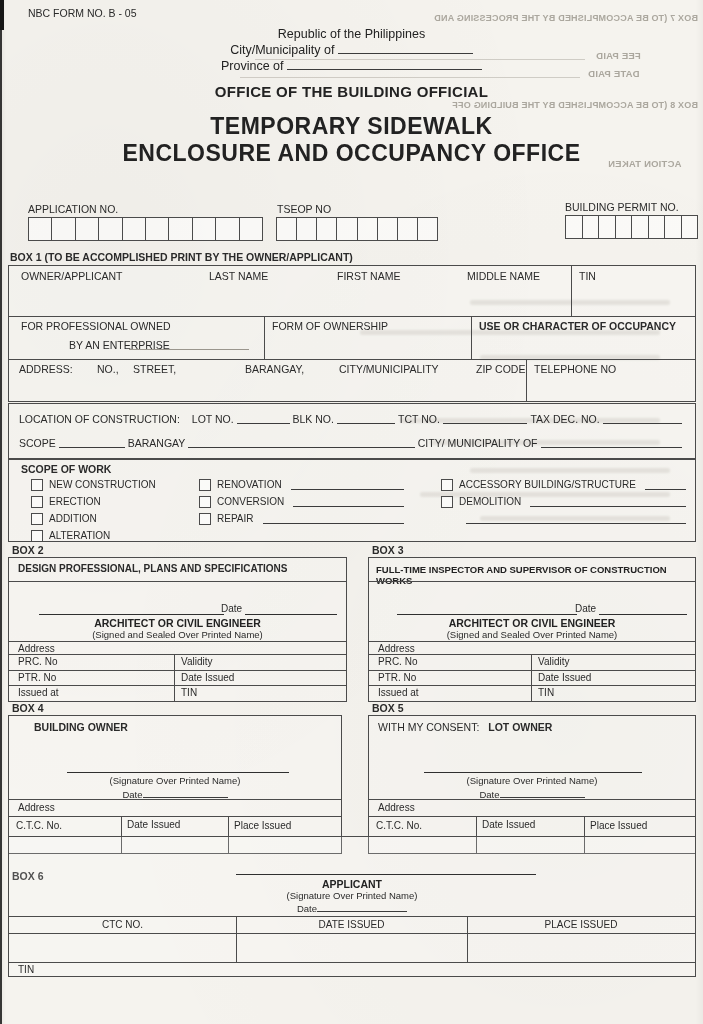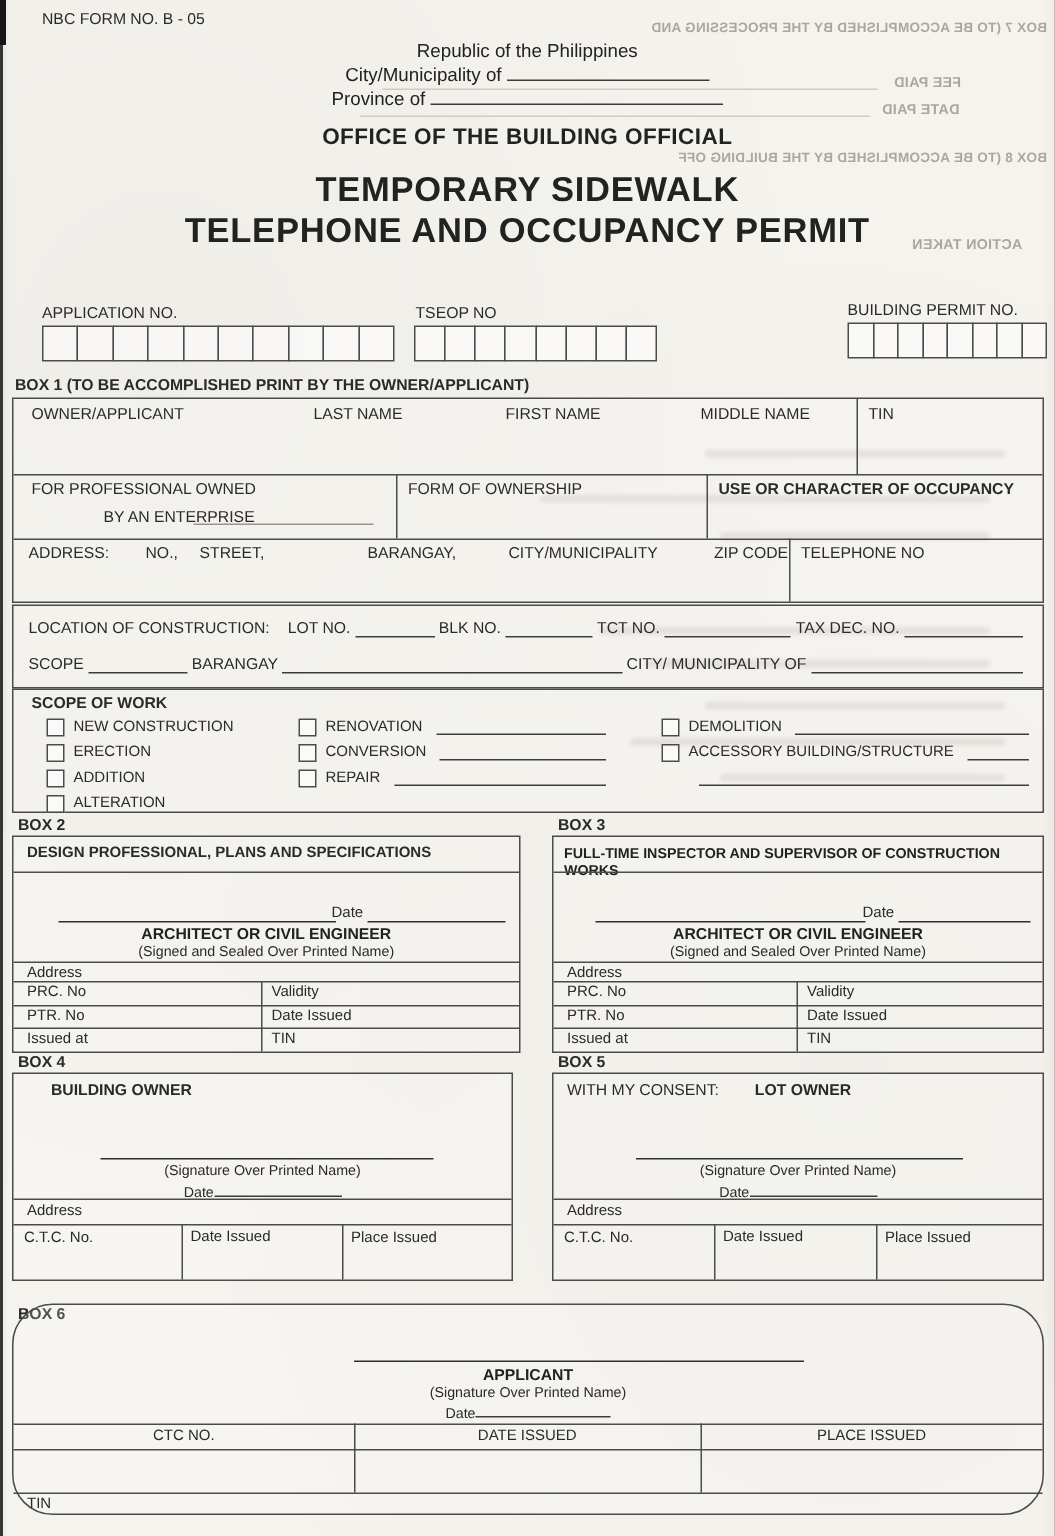--- a/index.html
+++ b/index.html
@@ -27,21 +27,21 @@
   .cells .cell{flex:1;border:1px solid #4b4b4b;margin-left:-1px;background:rgba(255,255,255,0.55);}
   .cells .cell:first-child{margin-left:0;}
   .ck{display:inline-block;width:10px;height:10px;border:1px solid #4b4b4b;background:rgba(255,255,255,0.6);flex:none;}
   .srow{display:flex;align-items:center;gap:6px;height:17px;}
   .mir{position:absolute;transform:scaleX(-1);font-weight:bold;color:#aba79e;
        white-space:nowrap;overflow:hidden;font-size:9px;letter-spacing:.2px;filter:blur(0.4px);}
   .smudge{position:absolute;background:#ccc8c0;opacity:.55;filter:blur(1.3px);height:5px;border-radius:2px;}
   .thinline{position:absolute;border-top:1px solid #c6c2ba;opacity:.8;height:0;}
   .edge{position:absolute;left:0;top:0;width:2px;height:1024px;background:#1c1c1c;opacity:.88;}
   .sigline{position:absolute;border-bottom:1px solid #2f2f2f;height:0;}
-  .flexline{position:absolute;display:flex;align-items:flex-end;}
+  .flexline{position:absolute;display:flex;align-items:flex-start;}
 </style>
 </head>
 <body>
 
 <div class="page">
 
   <div class="edge"></div>
   <div class="abs" style="left:0;top:188;width:4px;height:30px;background:#161616;"></div>
 
   <div class="mir" style="left:432px;top:13px;width:266px;">BOX 7 (TO BE ACCOMPLISHED BY THE PROCESSING AND EVALUATION DIVISION)</div>
@@ -65,21 +65,21 @@
   <div class="abs w100 ctr" style="top:43px;font-size:12.5px;">
     <span>City/Municipality of</span>
     <span class="ul" style="width:135px;"></span>
   </div>
   <div class="abs w100 ctr" style="top:59px;font-size:12.5px;">
     <span>Province of</span>
     <span class="ul" style="width:195px;"></span>
   </div>
   <div class="abs w100 ctr b" style="top:83px;font-size:15px;letter-spacing:.3px;">OFFICE OF THE BUILDING OFFICIAL</div>
   <div class="abs w100 ctr b" style="top:113px;font-size:23px;letter-spacing:.5px;">TEMPORARY SIDEWALK</div>
-  <div class="abs w100 ctr b" style="top:140px;font-size:23px;letter-spacing:.5px;">TELEPHONE AND OCCUPANCY PERMIT</div>
+  <div class="abs w100 ctr b" style="top:140px;font-size:23px;letter-spacing:.5px;">ENCLOSURE AND OCCUPANCY OFFICE</div>
 
   <div class="abs lbl" style="left:28px;top:203px;">APPLICATION NO.</div>
   <div class="cells" style="left:28px;top:217px;width:235px;height:24px;">
       <div class="cell"></div>
       <div class="cell"></div>
       <div class="cell"></div>
       <div class="cell"></div>
       <div class="cell"></div>
       <div class="cell"></div>
       <div class="cell"></div>
@@ -199,26 +199,26 @@
       <div class="srow">
           <span class="ck"></span>
           <span class="sm">REPAIR</span>
           <span class="fill"></span>
         </div>
     </div>
 
     <div class="abs" style="left:432px;top:16px;width:248px;">
       <div class="srow">
           <span class="ck"></span>
+          <span class="sm">ACCESSORY BUILDING/STRUCTURE</span>
+          <span class="fill"></span>
+        </div>
+      <div class="srow">
+          <span class="ck"></span>
           <span class="sm">DEMOLITION</span>
-          <span class="fill"></span>
-        </div>
-      <div class="srow">
-          <span class="ck"></span>
-          <span class="sm">ACCESSORY BUILDING/STRUCTURE</span>
           <span class="fill"></span>
         </div>
       <div class="srow">
           <span style="width:16px;flex:none;"></span>
           <span class="fill"></span>
         </div>
     </div>
   </div>
 
   <div class="abs lbl b" style="left:12px;top:544px;">BOX 2</div>
@@ -282,39 +282,39 @@
     <div class="vl" style="left:219px;top:100px;height:37px;"></div>
     <div class="abs sm" style="left:7px;top:104px;">C.T.C. No.</div>
     <div class="abs sm" style="left:118px;top:103px;">Date Issued</div>
     <div class="abs sm" style="left:225px;top:104px;">Place Issued</div>
   </div>
 
   <div class="abs lbl b" style="left:372px;top:702px;">BOX 5</div>
   <div class="bx" style="left:368px;top:715px;width:326px;height:137px;">
     <div class="abs lbl" style="left:9px;top:5px;">
       <span>WITH MY CONSENT:</span>
-      <span class="b" style="margin-left:21px;text-align:right;">LOT OWNER</span>
+      <span class="b" style="margin-left:6px;text-align:right;">LOT OWNER</span>
     </div>
     <div class="sigline" style="left:55px;top:56px;width:218px;"></div>
     <div class="abs ctr xs" style="left:0;top:59px;width:100%;">(Signature Over Printed Name)</div>
     <div class="abs ctr xs" style="left:0;top:71px;width:100%;">
       <span>Date</span><span class="ul" style="width:85px;"></span>
     </div>
     <div class="hl" style="left:0;top:83px;width:100%;"></div>
     <div class="abs sm" style="left:9px;top:86px;">Address</div>
     <div class="hl" style="left:0;top:100px;width:100%;"></div>
     <div class="vl" style="left:107px;top:100px;height:37px;"></div>
     <div class="vl" style="left:215px;top:100px;height:37px;"></div>
     <div class="abs sm" style="left:7px;top:104px;">C.T.C. No.</div>
     <div class="abs sm" style="left:113px;top:103px;">Date Issued</div>
     <div class="abs sm" style="left:221px;top:104px;">Place Issued</div>
   </div>
 
   <div class="abs lbl b" style="left:12px;top:858px;margin-top:12px;">BOX 6</div>
-  <div class="bx" style="left:8px;top:869px;width:686px;height:139px;border-radius:27px;">
+  <div class="bx" style="left:8px;top:836px;width:686px;height:139px;">
     <div class="sigline" style="left:227px;top:37px;width:300px;"></div>
     <div class="abs ctr b" style="left:0;top:41px;width:100%;font-size:10.5px;">APPLICANT</div>
     <div class="abs ctr xs" style="left:0;top:53px;width:100%;">(Signature Over Printed Name)</div>
     <div class="abs ctr xs" style="left:0;top:64px;width:100%;">
       <span>Date</span><span class="ul" style="width:90px;"></span>
     </div>
     <div class="hl" style="left:0;top:79px;width:100%;"></div>
     <div class="hl" style="left:0;top:96px;width:100%;"></div>
     <div class="hl" style="left:0;top:125px;width:100%;"></div>
     <div class="vl" style="left:227px;top:79px;height:46px;"></div>

